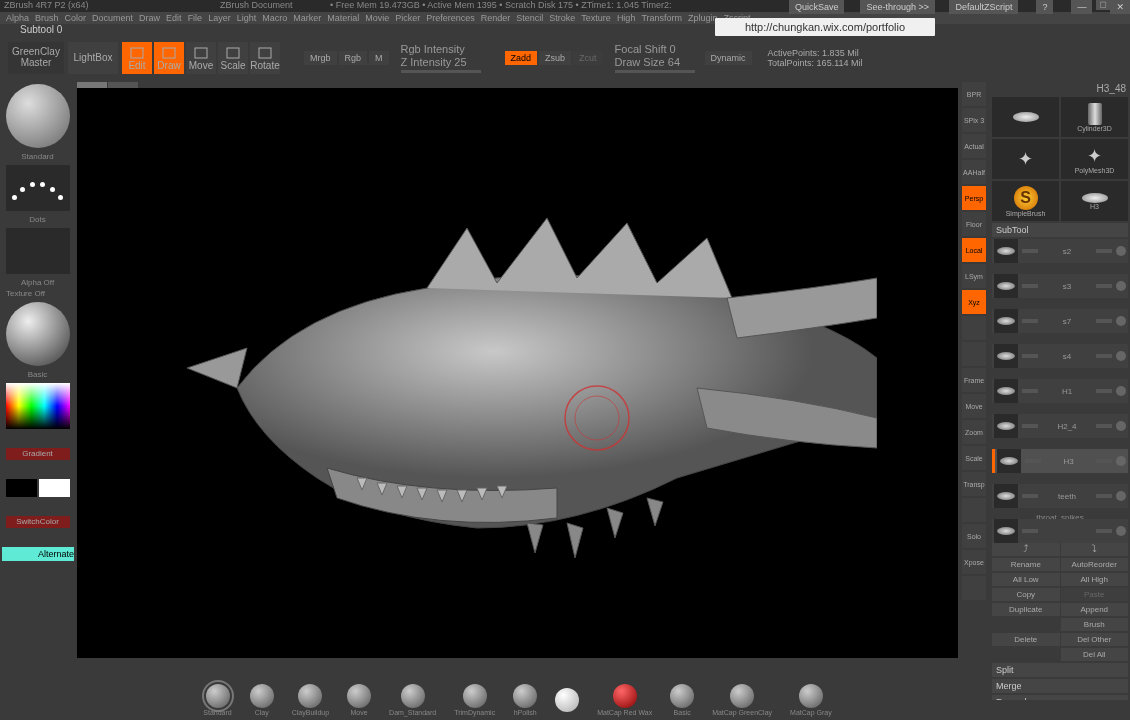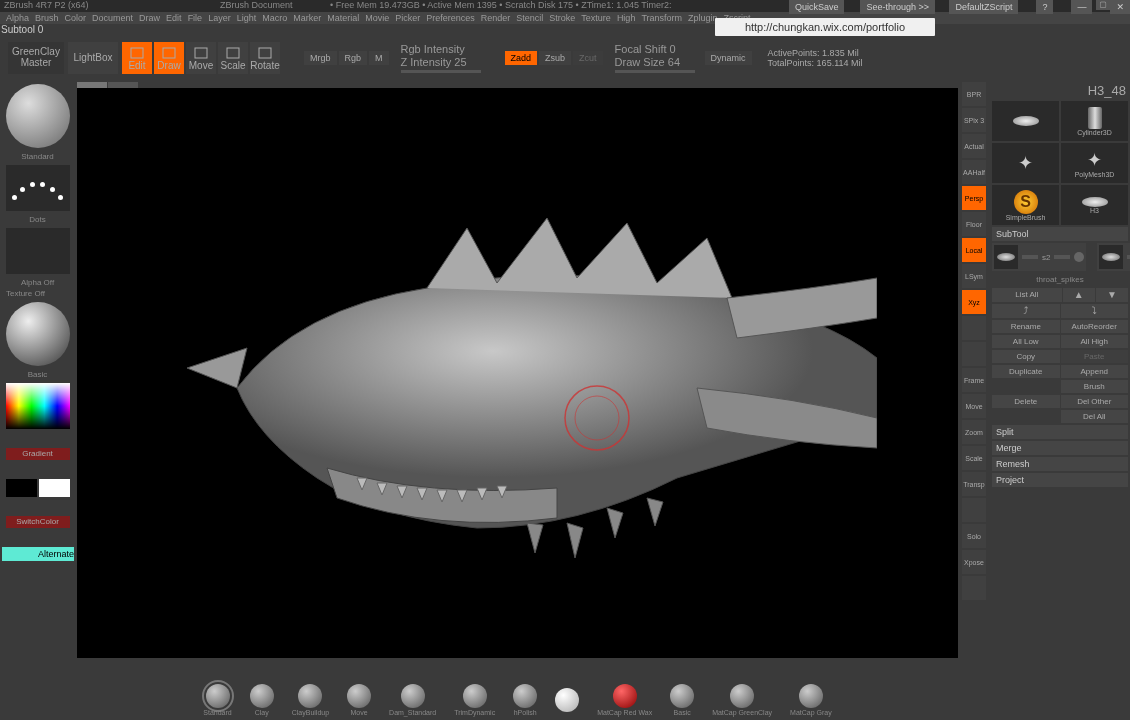--- a/index.html
+++ b/index.html
@@ -10,21 +10,21 @@
 .titlebar .stats{position:absolute;left:330px;top:0;color:#888;font-size:9px}
 .titlebar .win-btns{position:absolute;right:2px;top:0;display:flex;gap:4px}
 .titlebar .win-btns span{width:14px;height:10px;background:#555;text-align:center;font-size:8px;line-height:10px;cursor:pointer}
 .menubar{height:12px;background:#444;display:flex;gap:6px;padding:0 6px;align-items:center}
 .menubar span{color:#999;font-size:9px;cursor:pointer}
 .topright-orange{position:absolute;top:0;right:140px;display:flex;gap:16px;z-index:5}
 .topright-orange .ob{background:#ff6600;color:#000;padding:2px 6px;font-size:9px;cursor:pointer}
 .topright-gray{position:absolute;top:0;right:0;display:flex;gap:18px;z-index:5}
 .topright-gray .gb{background:#555;color:#ccc;padding:2px 6px;font-size:9px;cursor:pointer}
 .url{position:absolute;top:18px;right:195px;width:220px;height:18px;background:#f0f0f0;color:#333;font-size:11px;line-height:18px;text-align:center;z-index:10;border-radius:1px}
-.subtool-label{height:12px;background:#3a3a3a;padding-left:1px;line-height:12px;font-size:10px;color:#ccc}
+.subtool-label{height:12px;background:#3a3a3a;padding-left:20px;line-height:12px;font-size:10px;color:#ccc}
 .topshelf{height:44px;background:#3a3a3a;display:flex;align-items:center;gap:4px;padding:0 8px;position:relative}
 .proj{width:56px;height:32px;background:#353535;font-size:8px;text-align:center;padding-top:4px;color:#999}
 .lightbox{width:50px;height:32px;background:#404040;line-height:32px;text-align:center;cursor:pointer}
 .icon-btn{width:30px;height:32px;background:#404040;display:flex;flex-direction:column;align-items:center;justify-content:center;cursor:pointer;font-size:8px}
 .icon-btn.active{background:#ff6600;color:#000}
 .icon-btn svg{width:16px;height:14px}
 .mode-btns{display:flex;gap:2px;margin-left:20px}
 .mode{padding:2px 6px;background:#404040;font-size:9px;cursor:pointer}
 .mode.active{background:#ff6600;color:#000}
 .slider-group{display:flex;flex-direction:column;gap:1px;margin-left:8px}
@@ -55,21 +55,21 @@
 .viewport{width:100%;height:570px;background:#000;position:relative;overflow:hidden}
 .dragon-placeholder{position:absolute;left:100px;top:100px;width:700px;height:380px}
 .rightbar{width:30px;display:flex;flex-direction:column;gap:2px;padding:2px}
 .rb-btn{width:24px;height:24px;background:#404040;cursor:pointer;display:flex;align-items:center;justify-content:center;font-size:7px;flex-direction:column}
 .rb-btn.orange{background:#ff6600;color:#000}
 .rightpanel{width:140px;background:#3a3a3a;padding:2px;display:flex;flex-direction:column;gap:2px;overflow:hidden}
 .tool-grid{display:grid;grid-template-columns:1fr 1fr;gap:2px}
 .tool-slot{height:40px;background:#2a2a2a;display:flex;flex-direction:column;align-items:center;justify-content:center;font-size:7px}
 .simplebrush{width:24px;height:24px;border-radius:50%;background:radial-gradient(circle,#ffcc33,#cc6600);font-weight:bold;color:#663300;line-height:24px;text-align:center;font-size:16px}
 .section-hdr{background:#454545;padding:2px 4px;font-size:9px;color:#ccc}
-.subtool-list{display:flex;flex-direction:row;gap:11px;max-height:270px}
+.subtool-list{display:flex;flex-direction:column;gap:11px;max-height:270px}
 .subtool-row{height:28px;background:#404040;display:flex;align-items:center;gap:4px;padding:0 2px;cursor:pointer;position:relative}
 .subtool-row.selected{background:#505050;border-left:3px solid #ff6600}
 .subtool-row .thumb{width:24px;height:24px;background:#2a2a2a;display:flex;align-items:center;justify-content:center}
 .subtool-row .name{flex:1;font-size:8px;text-align:center;color:#999}
 .subtool-row .eye{width:10px;height:10px;background:#666;border-radius:50%}
 .subtool-row .slid{width:16px;height:4px;background:#555}
 .st-desc{font-size:8px;text-align:center;padding:2px;color:#888}
 .btn-row{display:flex;gap:1px}
 .panel-btn{flex:1;background:#454545;padding:2px;font-size:8px;text-align:center;cursor:pointer}
 .bottom-materials{position:absolute;bottom:0;left:75px;right:170px;height:40px;background:#3a3a3a;display:flex;align-items:center;justify-content:center;gap:18px}
@@ -299,21 +299,21 @@
       <div class="rb-btn">Zoom</div>
       <div class="rb-btn">Scale</div>
       <div class="rb-btn">Transp</div>
       <div class="rb-btn"></div>
       <div class="rb-btn">Solo</div>
       <div class="rb-btn">Xpose</div>
       <div class="rb-btn"></div>
     </div>
 
   <div class="rightpanel">
-    <div style="text-align:right;font-size:13px;padding:1px 2px">H3_48</div>
+    <div style="text-align:right;font-size:10px;padding:1px 2px">H3_48</div>
     <div class="tool-grid" id="toolgrid">
         <div class="tool-slot">
           <div style="width:26px;height:10px;background:radial-gradient(ellipse,#eee,#888);border-radius:50%"></div>
           <span style="font-size:7px"></span>
         </div>
         <div class="tool-slot">
           <div style="width:14px;height:22px;background:linear-gradient(90deg,#666,#ddd,#666);border-radius:2px"></div>
           <span style="font-size:7px">Cylinder3D</span>
         </div>
         <div class="tool-slot">
@@ -373,20 +373,29 @@
         </div>
         <div class="subtool-row">
           <div class="thumb">
             <div style="width:18px;height:8px;background:radial-gradient(ellipse,#ddd,#666);border-radius:50%"></div>
           </div>
           <div class="slid"></div>
           <span class="name">H1</span>
           <div class="slid"></div>
           <div class="eye"></div>
         </div>
+        <div class="subtool-row">
+          <div class="thumb">
+            <div style="width:18px;height:8px;background:radial-gradient(ellipse,#ddd,#666);border-radius:50%"></div>
+          </div>
+          <div class="slid"></div>
+          <span class="name">H2_4</span>
+          <div class="slid"></div>
+          <div class="eye"></div>
+        </div>
         <div class="subtool-row selected">
           <div class="thumb">
             <div style="width:18px;height:8px;background:radial-gradient(ellipse,#ddd,#666);border-radius:50%"></div>
           </div>
           <div class="slid"></div>
           <span class="name">H3</span>
           <div class="slid"></div>
           <div class="eye"></div>
         </div>
         <div class="subtool-row">

